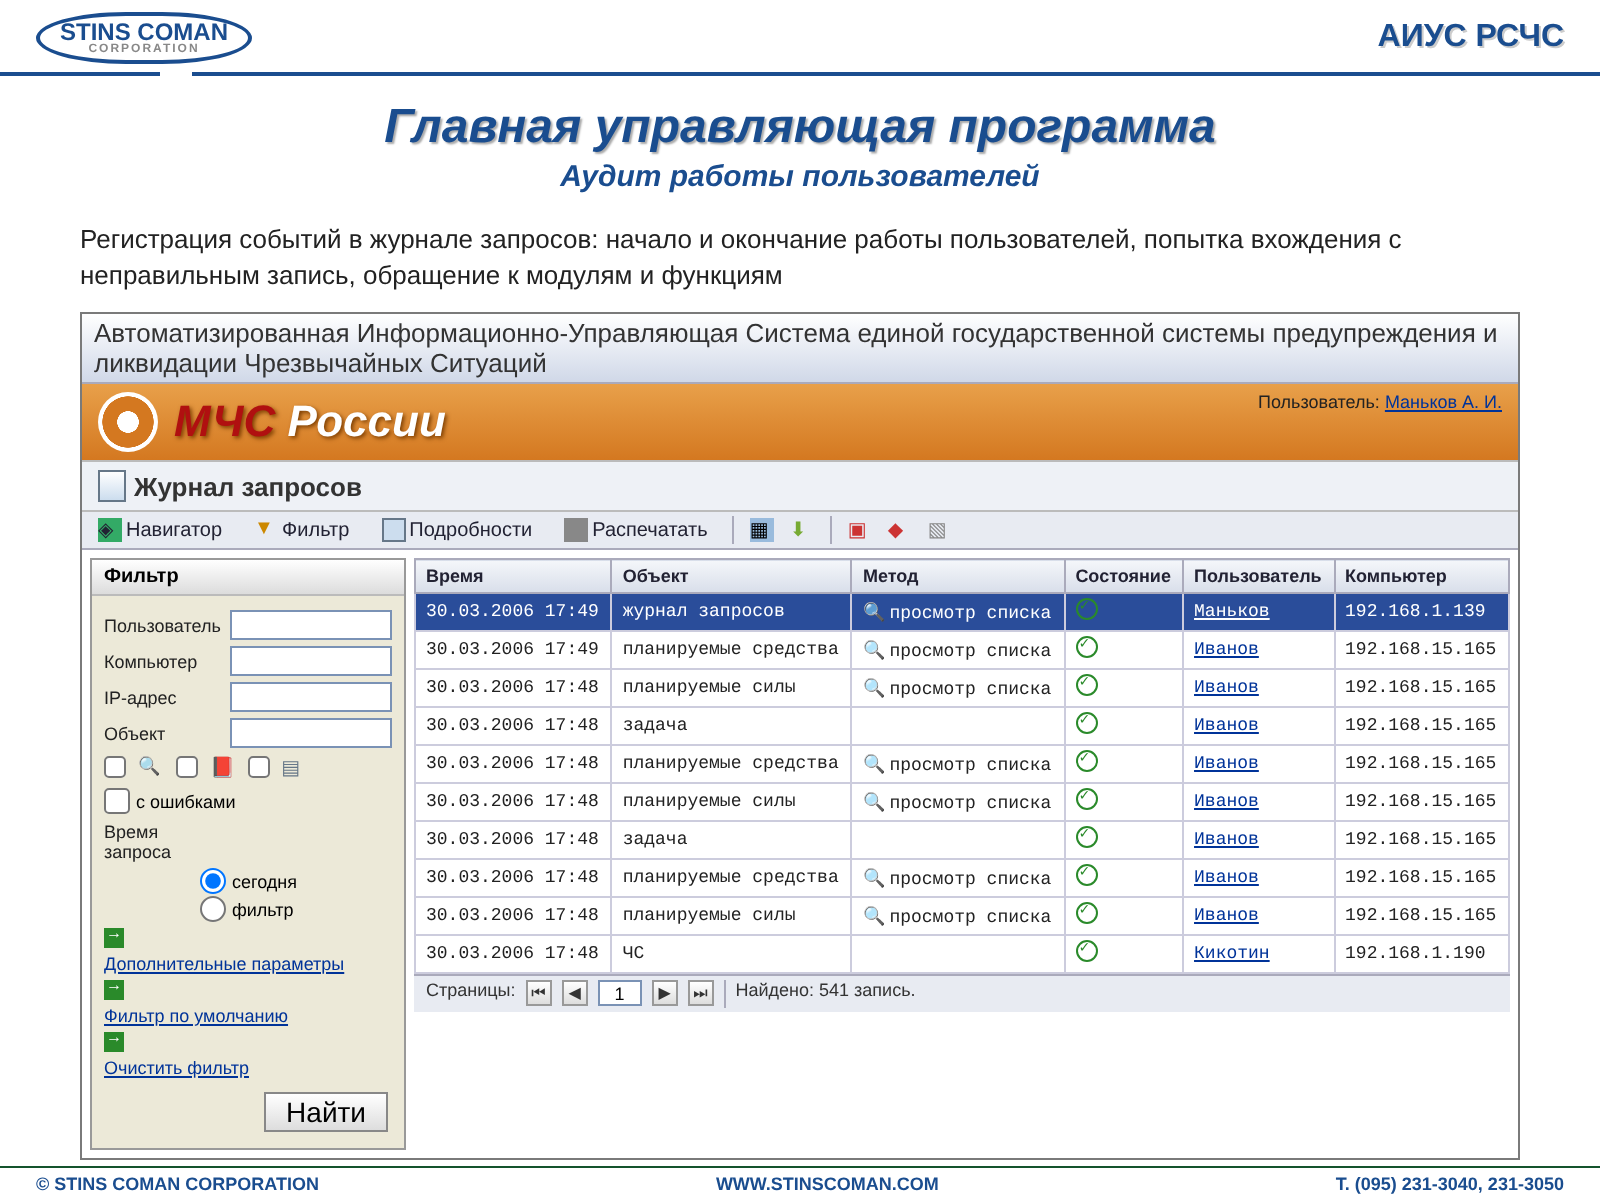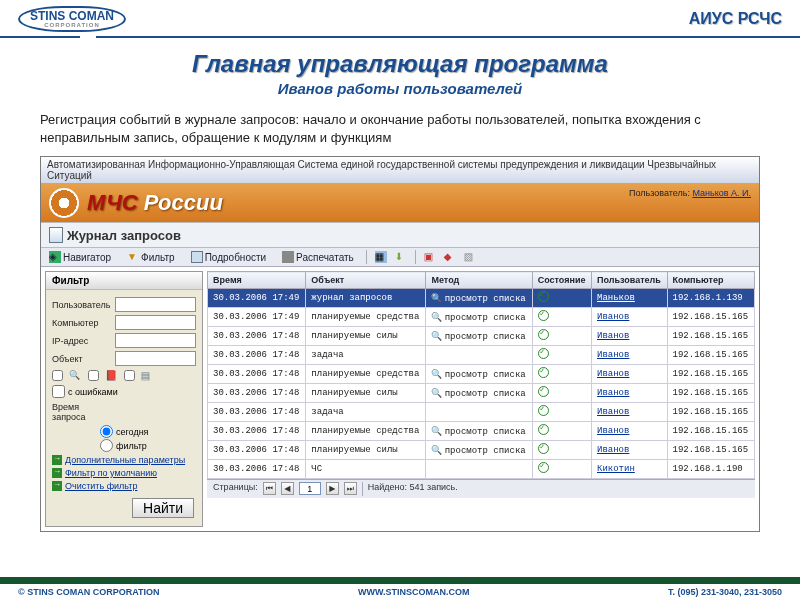--- a/index.html
+++ b/index.html
@@ -9,21 +9,21 @@
 .logo { color: #1a4d8f; font-weight: bold; font-size: 12px; border: 2px solid #1a4d8f; border-radius: 50%/60%; padding: 2px 10px; text-align: center; line-height: 1; }
 .logo small { display: block; font-size: 6px; letter-spacing: 1px; color: #888; }
 .title-right { color: #1a4d8f; font-weight: bold; font-size: 16px; text-shadow: 1px 1px 0 #ccc; }
 .rule { height: 2px; background: linear-gradient(to right, #1a4d8f 0, #1a4d8f 10%, transparent 10%, transparent 12%, #1a4d8f 12%); margin: 4px 0 12px; }
 
 .page-title { text-align: center; color: #1a4d8f; font-size: 24px; font-weight: bold; font-style: italic; text-shadow: 1px 1px 1px #aaa; }
 .page-subtitle { text-align: center; color: #1a4d8f; font-size: 15px; font-weight: bold; font-style: italic; margin: 2px 0 14px; }
 .description { padding: 0 40px 10px; font-size: 13px; color: #222; line-height: 1.35; }
 
 .app-window { margin: 0 40px; border: 1px solid #7a7a7a; background: #d6dce6; font-size: 10px; }
-.app-sysbar { background: linear-gradient(#fff,#d0d8e8); padding: 2px 6px; font-size: 10px; color: #333; border-bottom: 1px solid #aab; }
+.app-sysbar { background: linear-gradient(#fff,#d0d8e8); padding: 2px 6px; font-size: 13px; color: #333; border-bottom: 1px solid #aab; }
 .app-header { background: linear-gradient(#e8a04a,#d47820); display: flex; align-items: center; padding: 4px 8px; position: relative; }
 .emblem { width: 30px; height: 30px; background: radial-gradient(circle,#fff 25%,#d47820 26%,#d47820 60%,#fff 61%); border-radius: 50%; margin-right: 8px; }
 .app-name { color: #fff; font-size: 22px; font-weight: bold; font-style: italic; text-shadow: 1px 1px 2px #7a3c00; flex: 1; }
 .app-name b { color: #b01010; }
 .user-box { position: absolute; right: 8px; top: 4px; color: #222; font-size: 9px; }
 .user-box a { color: #003399; text-decoration: underline; }
 
 .section-title { background: #eef1f6; padding: 4px 8px; font-size: 13px; font-weight: bold; color: #333; border-top: 1px solid #bbb; border-bottom: 1px solid #bbb; display: flex; align-items: center; gap: 4px; }
 .doc-icon { width: 14px; height: 16px; background: linear-gradient(#fff,#cde); border: 1px solid #678; display: inline-block; }
 
@@ -36,56 +36,56 @@
 .filter-panel { width: 158px; background: #ece9d8; border: 1px solid #999; margin: 4px; padding: 0; }
 .filter-title { background: linear-gradient(#fff,#dcdcdc); padding: 3px 6px; font-weight: bold; border-bottom: 1px solid #bbb; font-size: 10px; }
 .filter-body { padding: 4px 6px; }
 .filter-row { display: flex; align-items: center; margin: 3px 0; gap: 3px; }
 .filter-label { width: 60px; font-size: 9px; color: #222; }
 .filter-input { flex: 1; height: 15px; border: 1px solid #7a92b5; background: #fff; font-size: 9px; min-width: 0; }
 .check-row { display: flex; gap: 6px; margin: 4px 0; }
 .check-row input { width: 11px; height: 11px; }
 .check-line { display: flex; align-items: center; gap: 3px; font-size: 9px; margin: 2px 0; }
 .radio-line { display: flex; align-items: center; gap: 3px; font-size: 9px; margin: 1px 0 1px 10px; padding-left: 38px; }
-.filter-link { display: flex; gap: 3px; color: #003399; text-decoration: underline; font-size: 9px; margin: 3px 0; cursor: pointer; }
+.filter-link { display: flex; gap: 3px; color: #003399; text-decoration: underline; font-size: 9px; margin: 3px 0; cursor: pointer; flex-direction: column; }
 .arrow-icon { width: 10px; height: 10px; background: #2a8a2a; display: inline-block; position: relative; }
 .arrow-icon::after { content: "→"; color: #fff; font-size: 8px; position: absolute; left: 1px; top: -2px; }
 .find-btn { float: right; padding: 1px 10px; font-size: 14px; margin: 4px 2px; background: linear-gradient(#fff,#ddd); border: 1px solid #888; cursor: pointer; }
 
 .grid-wrap { flex: 1; margin: 4px 4px 4px 0; overflow: hidden; }
 table.grid { width: 100%; border-collapse: collapse; font-size: 9px; }
 table.grid th { background: linear-gradient(#f4f6fa,#d8deea); border: 1px solid #aab; padding: 3px 5px; text-align: left; font-weight: bold; color: #223; }
 table.grid td { border: 1px solid #ccd; padding: 2px 5px; color: #222; background: #fff; white-space: nowrap; font-family: Liberation Mono, monospace; }
 table.grid tr.sel td { background: #2a4d9a; color: #fff; }
 table.grid tr.sel td a { color: #fff; }
 table.grid td a { color: #003399; text-decoration: underline; }
 .mag { color: #666; font-size: 9px; margin-right: 2px; }
 .ok-icon { width: 11px; height: 11px; border-radius: 50%; border: 1px solid #2a8a2a; display: inline-block; position: relative; }
 .ok-icon::after { content: "✓"; color: #2a8a2a; font-size: 8px; position: absolute; left: 1px; top: -2px; }
 
 .pager { background: #e8ebf2; border-top: 1px solid #aab; padding: 2px 6px; display: flex; align-items: flex-start; gap: 5px; font-size: 9px; color: #333; }
 .pager input { width: 22px; height: 13px; font-size: 9px; text-align: center; border: 1px solid #7a92b5; }
 .pg-btn { width: 13px; height: 13px; background: linear-gradient(#fff,#ddd); border: 1px solid #999; display: inline-flex; align-items: center; justify-content: center; cursor: pointer; font-size: 8px; }
 
-.slide-footer { position: absolute; bottom: 0; left: 0; right: 0; display: flex; justify-content: space-between; padding: 3px 18px; font-size: 9px; color: #1a4d8f; font-weight: bold; border-top: 7px solid #14532d; background: #fff; }
+.slide-footer { position: absolute; bottom: 0; left: 0; right: 0; display: flex; justify-content: space-between; padding: 3px 18px; font-size: 9px; color: #1a4d8f; font-weight: bold; border-top: 1px solid #14532d; background: #fff; }
 </style>
 </head>
 <body>
 
 <div class="slide-header">
   <div class="logo">
     <span>STINS COMAN</span>
     <small>CORPORATION</small>
   </div>
   <div class="title-right">АИУС РСЧС</div>
 </div>
 <div class="rule"></div>
 
 <div class="page-title">Главная управляющая программа</div>
-<div class="page-subtitle">Иванов работы пользователей</div>
+<div class="page-subtitle">Аудит работы пользователей</div>
 <div class="description">Регистрация событий в журнале запросов: начало и окончание работы пользователей, попытка вхождения с неправильным запись, обращение к модулям и функциям</div>
 
 <div class="app-window">
   <div class="app-sysbar">Автоматизированная Информационно-Управляющая Система единой государственной системы предупреждения и ликвидации Чрезвычайных Ситуаций</div>
   <div class="app-header">
     <div class="emblem"></div>
     <div class="app-name"><b>МЧС</b><span> России</span></div>
     <div class="user-box">
       <span>Пользователь:</span>
       <a>Маньков А. И.</a>

